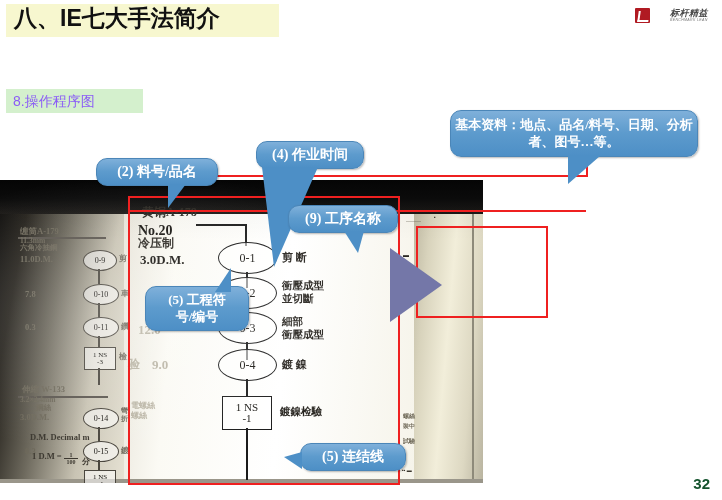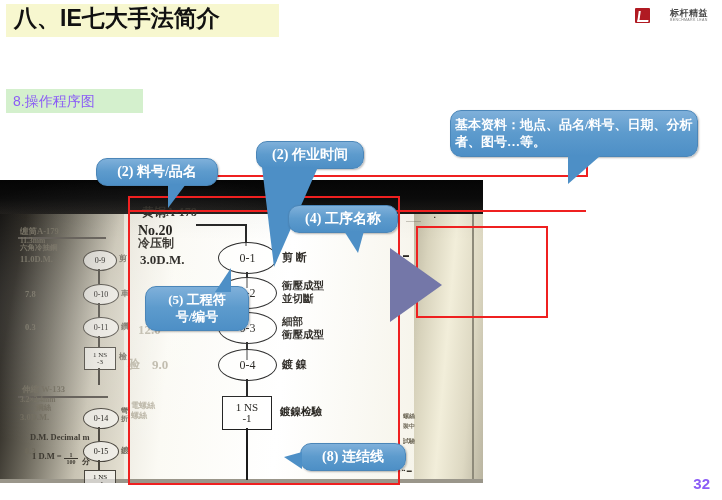--- a/index.html
+++ b/index.html
@@ -37,20 +37,21 @@
   }
 
   
   .logo {
     position: absolute;
     right: 14px;
     top: 8px;
     display: flex;
     align-items: center;
     gap: 20px;
+    font-style: italic;
   }
   .logo-mark {
     width: 15px;
     height: 15px;
     background: #b01a22;
     position: relative;
     border-radius: 1px;
   }
   .logo-mark::after {
     content: "";
@@ -250,41 +251,42 @@
   }
 
   
   .callout {
     position: absolute;
     background: linear-gradient(180deg,#7fb0da 0%,#5d9bcd 48%,#4d8fc6 100%);
     border: 1px solid #4b86b8;
     border-radius: 11px;
     color: #ffffff;
     font-weight: bold;
+    text-align: center;
     box-shadow: 1px 1px 2px rgba(0,0,0,0.28);
     display: flex;
     align-items: center;
     justify-content: center;
     font-family: "Liberation Serif", "DejaVu Serif", serif;
     line-height: 1.25;
     padding: 2px 4px;
     box-sizing: border-box;
   }
   .tail {
     position: absolute;
     width: 0; height: 0;
   }
 
   .page-num {
     position: absolute;
     right: 12px;
     bottom: 8px;
     font-size: 15px;
     font-weight: bold;
-    color: #8b5cf6;
+    color: #14532d;
   }
 </style>
 </head>
 <body>
 
 <div class="title-band"></div>
 <div class="title-text">八、IE七大手法简介</div>
 
 <div class="logo">
   <div class="logo-mark"></div>
@@ -426,33 +428,33 @@
   <span>基本资料：地点、品名/料号、日期、分析者、图号…等。</span>
 </div>
 <div class="tail" style="left:568px; top:156px; border-left:0px solid transparent; border-right:32px solid transparent; border-top:28px solid #4d8fc6;"></div>
 
 <div class="callout" style="left:96px; top:158px; width:122px; height:28px; font-size:14px;">
   <span>(2) 料号/品名</span>
 </div>
 <div class="tail" style="left:168px; top:184px; border-left:0px solid transparent; border-right:18px solid transparent; border-top:24px solid #4d8fc6;"></div>
 
 <div class="callout" style="left:256px; top:141px; width:108px; height:28px; font-size:14px;">
-  <span>(2) 作业时间</span>
+  <span>(4) 作业时间</span>
 </div>
 <div class="tail" style="left:262px; top:167px; border-left:12px solid transparent; border-right:44px solid transparent; border-top:100px solid #4d8fc6;"></div>
 
 <div class="callout" style="left:145px; top:286px; width:104px; height:45px; font-size:13px; flex-direction:column;">
   <span>(5) 工程符</span>
   <span>号/编号</span>
 </div>
 <div class="tail" style="left:215px; top:268px; border-left:16px solid transparent; border-right:0px solid transparent; border-bottom:24px solid #4d8fc6;"></div>
 
 <div class="callout" style="left:288px; top:205px; width:110px; height:28px; font-size:14px;">
-  <span>(4) 工序名称</span>
+  <span>(9) 工序名称</span>
 </div>
 <div class="tail" style="left:344px; top:231px; border-left:14px solid transparent; border-right:6px solid transparent; border-top:22px solid #4d8fc6;"></div>
 
 <div class="callout" style="left:300px; top:443px; width:106px; height:28px; font-size:14px;">
-  <span>(8) 连结线</span>
+  <span>(5) 连结线</span>
 </div>
 <div class="tail" style="left:284px; top:452px; border-top:5px solid transparent; border-bottom:12px solid transparent; border-right:18px solid #4d8fc6;"></div>
 
 <div class="page-num">32</div>
 
 </body></html>

